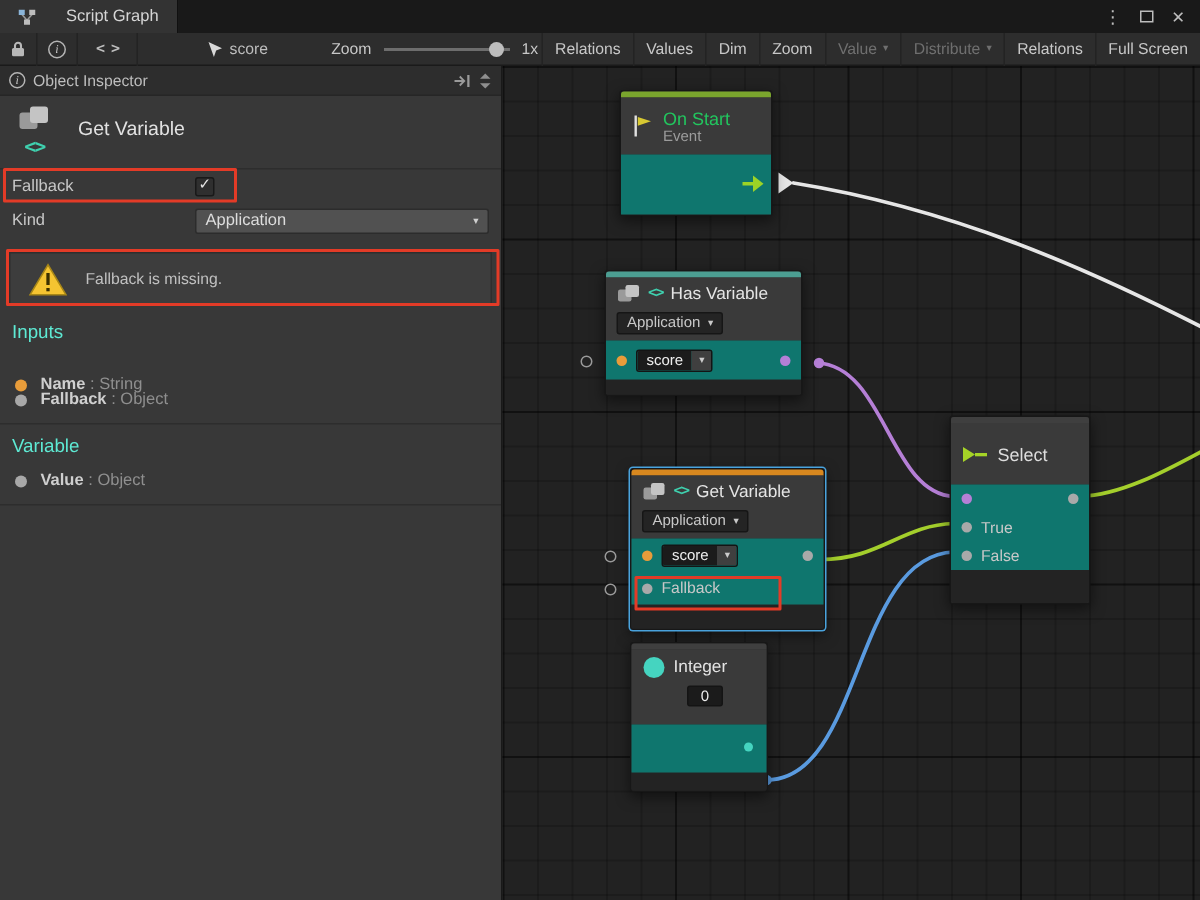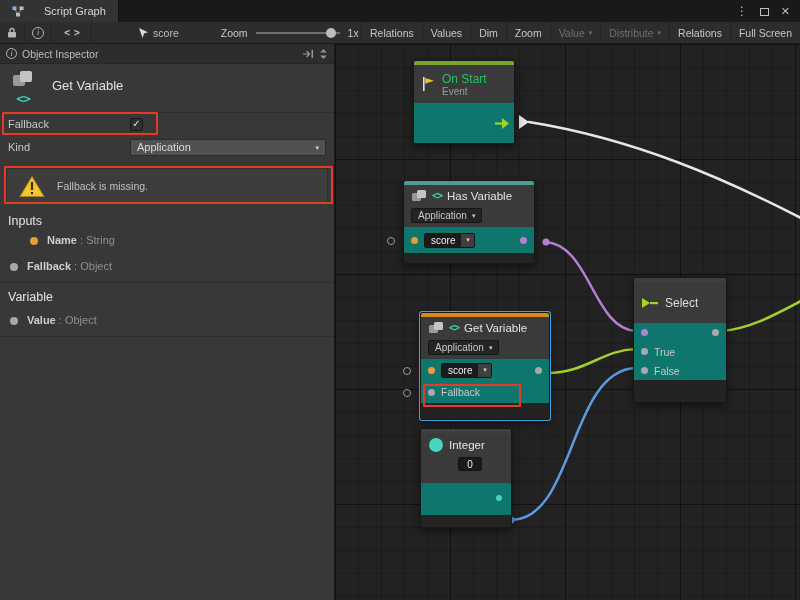--- a/index.html
+++ b/index.html
@@ -36,21 +36,21 @@
   .unit-title { position:absolute; left:52px; top:34px; font-size:13px; color:#e2e2e2; }
   .unit-icons { position:absolute; left:12px; top:26px; display:flex; flex-direction:column; gap:4px; align-items:center; }
   .tealcode { font-family:"DejaVu Sans Mono",monospace; font-weight:bold; color:#3fd1af; letter-spacing:-1px; }
   .divider { position:absolute; left:0; width:100%; height:1px; background:#2d2d2d; }
   .insp-row { position:absolute; left:0; width:100%; display:flex; align-items:center; font-size:11px; }
   .insp-label { position:absolute; left:8px; color:#c8c8c8; }
   .checkbox { position:absolute; left:130px; width:13px; height:13px; background:#2f2f2f; border:1px solid #191919; border-radius:2px; display:flex; align-items:center; justify-content:center; color:#e8e8e8; font-size:10px; line-height:1; }
   .dropdown { position:absolute; left:130px; right:8px; height:17px; background:#515151; border:1px solid #2c2c2c; border-radius:2px; display:flex; align-items:center; padding:0 6px; font-size:11px; color:#dddddd; }
   .dropdown .caret { margin-left:auto; color:#cfcfcf; }
   .warnbox { position:absolute; left:6px; width:322px; height:36px; background:#3d3d3d; border:1px solid #2e2e2e; display:flex; align-items:center; gap:12px; padding:0 12px; font-size:10.5px; color:#c0c0c0; }
-  .section-h { position:absolute; left:8px; font-size:12.5px; color:#e5e5e5; }
+  .section-h { position:absolute; left:8px; font-size:12.5px; color:#5eead4; }
   .port-line { position:absolute; left:0; width:100%; height:18px; }
   .port-line .pdot { position:absolute; left:10px; top:5px; width:8px; height:8px; border-radius:50%; }
   .port-line .pname { position:absolute; left:27px; top:2px; font-size:11px; font-weight:bold; color:#cfcfcf; }
   .port-line .ptype { font-weight:normal; color:#8f8f8f; }
 
   
   .canvas { position:absolute; left:335px; top:44px; width:465px; height:556px; overflow:hidden;
     background-color:#222222;
     background-image:
       linear-gradient(to right, rgba(0,0,0,0.40) 1px, transparent 1px),
@@ -208,21 +208,21 @@
       <svg width="26" height="23">
           <path d="M13 1.5 L25 21.5 H1 Z" fill="#f5c431" stroke="#a88717" stroke-width="1"></path>
           <rect x="11.9" y="7" width="2.2" height="8" fill="#3a2f00"></rect>
           <rect x="11.9" y="17" width="2.2" height="2.2" fill="#3a2f00"></rect>
         </svg>
       <span>Fallback is missing.</span>
     </div>
 
     <div class="section-h" style="top:170px;">Inputs</div>
 
-    <div class="port-line" style="top:188px;margin-left:20px;">
+    <div class="port-line" style="top:204px;">
       <span class="pdot" style="background:#e89c3a;"></span>
       <span class="pname"><span>Name</span> <span class="ptype">: String</span></span>
     </div>
     <div class="port-line" style="top:214px;">
       <span class="pdot" style="background:#a8a8a8;"></span>
       <span class="pname"><span>Fallback</span> <span class="ptype">: Object</span></span>
     </div>
 
     <div class="divider" style="top:238px;"></div>
     <div class="section-h" style="top:246px;">Variable</div>

